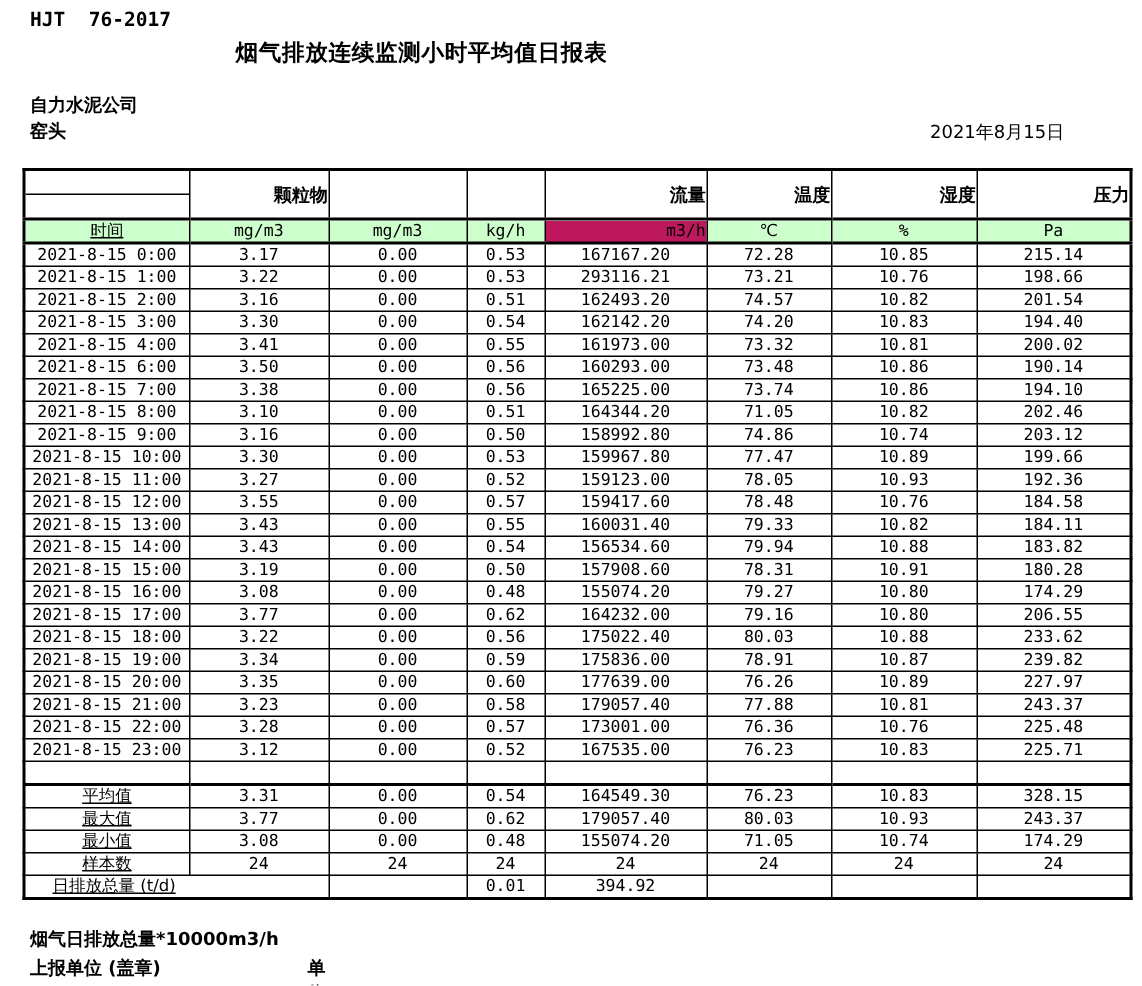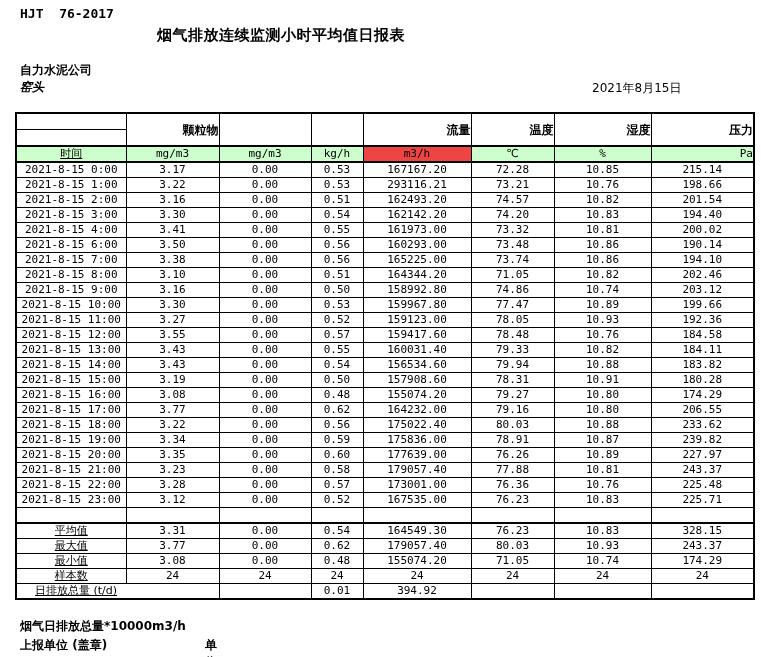--- a/index.html
+++ b/index.html
@@ -1,22 +1,22 @@
 <!DOCTYPE html>
 <html><head>
 <meta charset="utf-8">
 <style>
   html,body{margin:0;padding:0;background:#fff;}
   .page{position:relative;width:761px;height:657px;background:#ffffff;color:#000;
         font-family:"DejaVu Sans",sans-serif;overflow:hidden;}
   .doc-code{position:absolute;left:20px;top:6px;font:bold 13px "DejaVu Sans Mono",monospace;white-space:pre;}
   .title{position:absolute;left:157px;top:26px;font-size:15px;font-weight:bold;letter-spacing:0.5px;}
   .company{position:absolute;left:20px;top:62px;font-size:12px;font-weight:bold;}
-  .location{position:absolute;left:20px;top:79px;font-size:12px;font-weight:bold;font-style:italic;}
-  .date{position:absolute;left:592px;top:80px;font-size:12px;}
+  .location{position:absolute;left:20px;top:79px;font-size:12px;font-weight:bold;}
+  .date{position:absolute;left:620px;top:80px;font-size:12px;}
   table.report{position:absolute;left:15px;top:112px;width:738px;border-collapse:collapse;
         table-layout:fixed;border:2px solid #000;
         font-family:"DejaVu Sans Mono","DejaVu Sans",monospace;font-size:11px;}
   table.report td,table.report th{border:1px solid #000;text-align:center;padding:0;
         height:14px;line-height:14px;overflow:hidden;white-space:nowrap;font-weight:normal;}
   thead tr.groups th{height:30px;font-family:"DejaVu Sans",sans-serif;font-weight:bold;font-size:12px;text-align:right;}
   th.split{padding:0;vertical-align:top;}
   .half{height:15px;}
   .half.top{border-bottom:1px solid #000;}
   thead tr.green th{border-top:2px solid #000;border-bottom:2px solid #000;height:14px;}
@@ -62,24 +62,24 @@
         <th>流量</th>
         <th>温度</th>
         <th>湿度</th>
         <th>压力</th>
       </tr>
       <tr class="green">
         <th class="time-h" style="background: rgb(204, 255, 204); margin-left: 48px;">时间</th>
         <th style="background: rgb(204, 255, 204);">mg/m3</th>
         <th style="background: rgb(204, 255, 204);">mg/m3</th>
         <th style="background: rgb(204, 255, 204);">kg/h</th>
-        <th style="background: #ef4444;">m3/h</th>
+        <th style="background: #be185d; text-align: right;">m3/h</th>
         <th style="background: rgb(204, 255, 204);">℃</th>
         <th style="background: rgb(204, 255, 204);">%</th>
-        <th style="background: rgb(204, 255, 204); text-align: right;">Pa</th>
+        <th style="background: rgb(204, 255, 204);">Pa</th>
       </tr>
     </thead>
     <tbody id="table-body">
         <tr>
           <td>2021-8-15 0:00</td>
           <td>3.17</td>
           <td>0.00</td>
           <td>0.53</td>
           <td>167167.20</td>
           <td>72.28</td>

